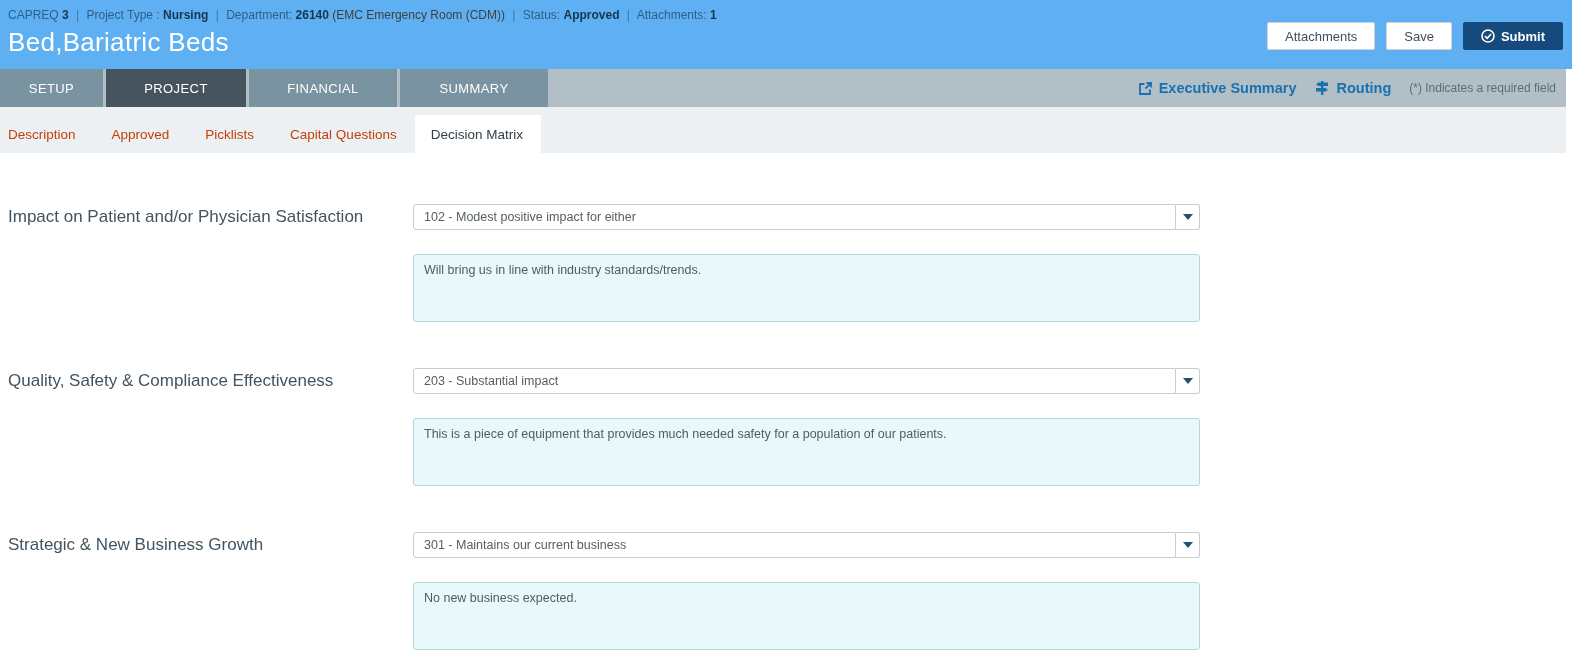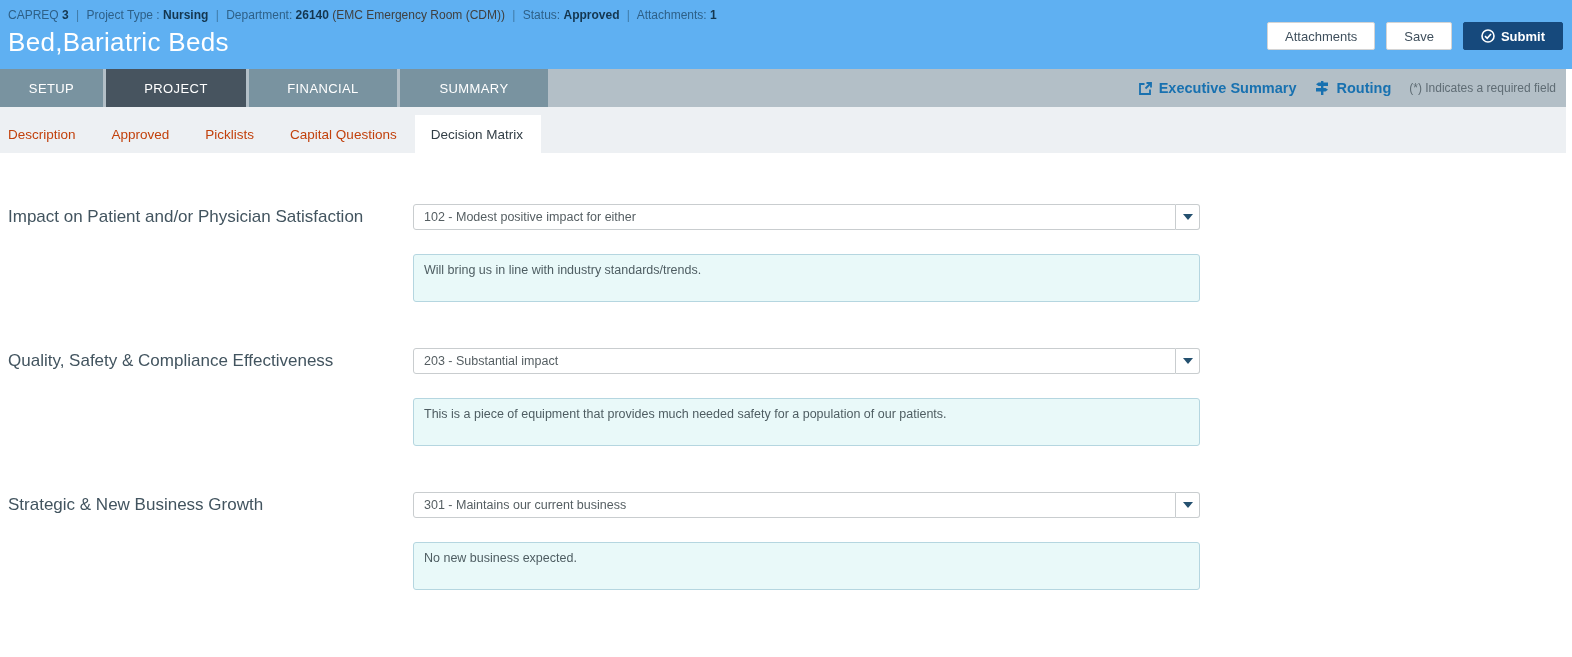--- a/index.html
+++ b/index.html
@@ -190,21 +190,21 @@
     justify-content: center;
     cursor: pointer;
   }
   .dropdown-caret {
     width: 0; height: 0;
     border-left: 5px solid transparent;
     border-right: 5px solid transparent;
     border-top: 6px solid #24506f;
   }
   .comment-box {
-    height: 48px;
+    height: 68px;
     width: 787px;
     background: #e9f9f9;
     border: 1px solid #b5d6e0;
     border-radius: 3px;
     resize: none;
     font-family: "Liberation Sans", sans-serif;
     font-size: 12.5px;
     color: #4e5d62;
     padding: 8px 10px;
     outline: none;

